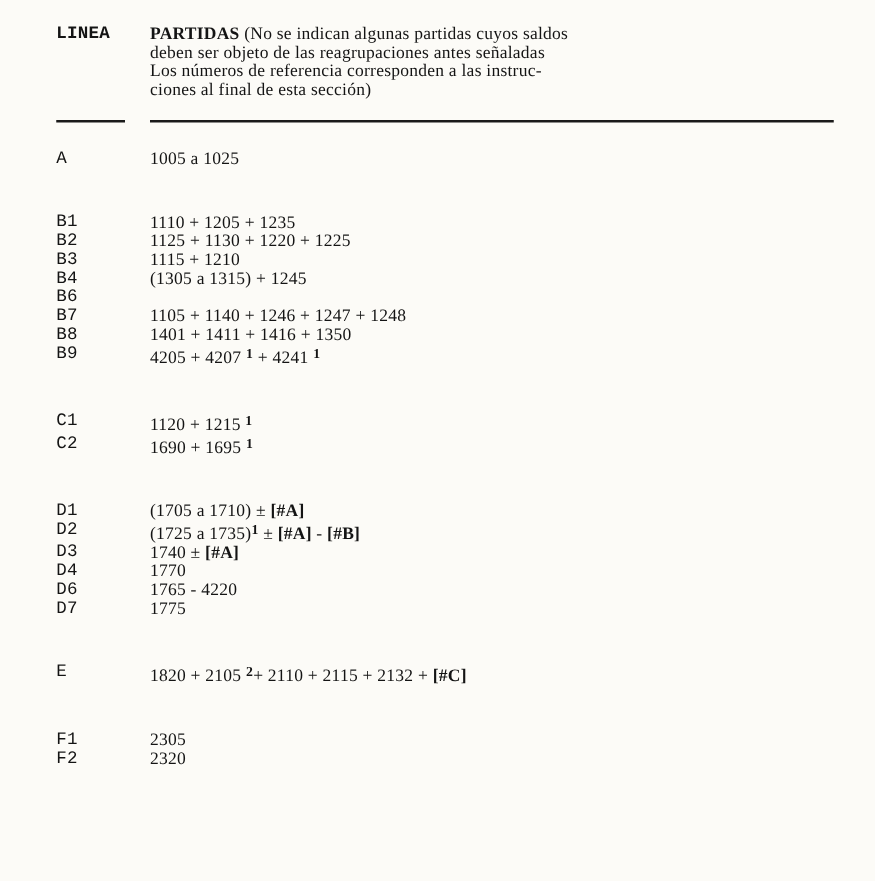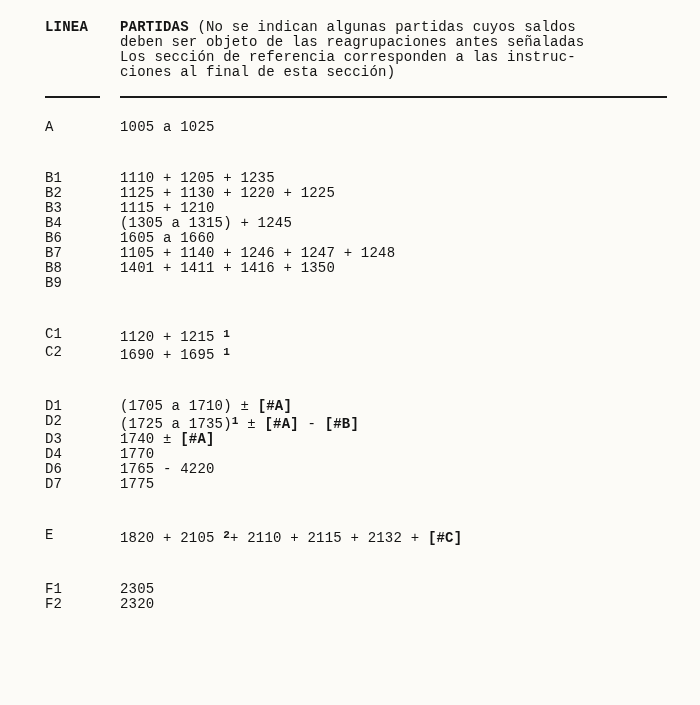--- a/index.html
+++ b/index.html
@@ -18,21 +18,21 @@
     color: #141414;
     font-size: 14px;
     line-height: 15px;
     letter-spacing: 0.2px;
   }
   .header-row { display: flex; align-items: flex-start; }
   .cell-linea {
     width: 75px;
     flex-shrink: 0;
   }
-  .cell-partidas { flex: 1; }
+  .cell-partidas { flex: 1; font-family: Liberation Serif, serif; }
   .b { font-weight: bold; }
   .desc-line { display: block; }
   .desc-line.first { display: inline; }
   .rule-row {
     display: flex;
     margin-top: 16px;
     margin-bottom: 0;
     height: 2px;
   }
   .rule-linea {
@@ -56,21 +56,21 @@
 </head>
 <body>
 
 <div class="page">
 
   <div class="header-row">
     <span class="cell-linea b">LINEA</span>
     <div class="cell-partidas">
       <span class="b">PARTIDAS</span><span class="desc-line first"> (No se indican algunas partidas cuyos saldos</span>
       <span class="desc-line">deben ser objeto de las reagrupaciones antes señaladas</span>
-      <span class="desc-line">Los sección de referencia corresponden a las instruc-</span>
+      <span class="desc-line">Los números de referencia corresponden a las instruc-</span>
       <span class="desc-line">ciones al final de esta sección)</span>
     </div>
   </div>
 
   <div class="rule-row">
     <div class="rule-linea"></div>
     <div class="rule-partidas"></div>
   </div>
 
   <div class="rows">
@@ -92,32 +92,32 @@
         <div class="row">
           <span class="cell-linea">B3</span>
           <span class="cell-partidas"><span>1115 + 1210</span></span>
         </div>
         <div class="row">
           <span class="cell-linea">B4</span>
           <span class="cell-partidas"><span>(1305 a 1315) + 1245</span></span>
         </div>
         <div class="row">
           <span class="cell-linea">B6</span>
-          <span class="cell-partidas"><span>1605 a 1660</span></span>
         </div>
         <div class="row">
           <span class="cell-linea">B7</span>
           <span class="cell-partidas"><span>1105 + 1140 + 1246 + 1247 + 1248</span></span>
         </div>
         <div class="row">
           <span class="cell-linea">B8</span>
           <span class="cell-partidas"><span>1401 + 1411 + 1416 + 1350</span></span>
         </div>
         <div class="row">
           <span class="cell-linea">B9</span>
+          <span class="cell-partidas"><span>4205 + 4207 </span><span class="sup">1</span><span> + 4241 </span><span class="sup">1</span></span>
         </div>
       </div>
       <div class="group">
         <div class="row">
           <span class="cell-linea">C1</span>
           <span class="cell-partidas"><span>1120 + 1215 </span><span class="sup">1</span></span>
         </div>
         <div class="row">
           <span class="cell-linea">C2</span>
           <span class="cell-partidas"><span>1690 + 1695 </span><span class="sup">1</span></span>

